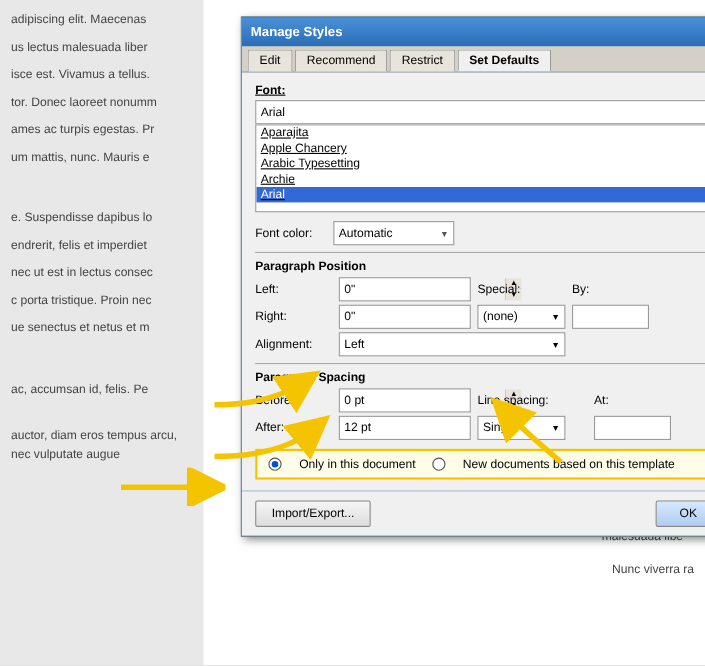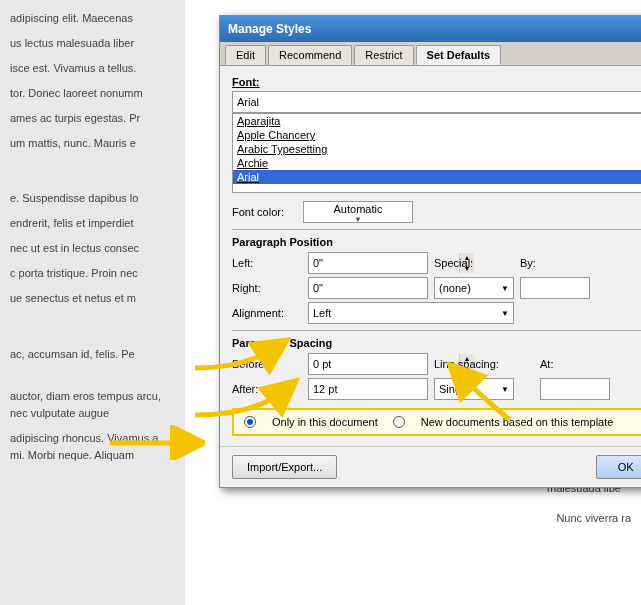--- a/index.html
+++ b/index.html
@@ -232,21 +232,20 @@
     .color-dropdown {
       display: flex;
       align-items: center;
       border: 1px solid #999;
       background: white;
       padding: 1px 4px;
       font-size: 11px;
       height: 22px;
       width: 110px;
       justify-content: space-between;
-      flex-direction: column;
     }
     .dropdown-arrow {
       font-size: 8px;
       color: #555;
     }
 
     
     .para-section-title {
       font-size: 11px;
       font-weight: bold;
@@ -406,21 +405,20 @@
     <div style="margin-top:8px">tor. Donec laoreet nonumm</div>
     <div style="margin-top:8px">ames ac turpis egestas. Pr</div>
     <div style="margin-top:8px">um mattis, nunc. Mauris e</div>
     <div style="margin-top:38px">e. Suspendisse dapibus lo</div>
     <div style="margin-top:8px">endrerit, felis et imperdiet</div>
     <div style="margin-top:8px">nec ut est in lectus consec</div>
     <div style="margin-top:8px">c porta tristique. Proin nec</div>
     <div style="margin-top:8px">ue senectus et netus et m</div>
     <div style="margin-top:38px">ac, accumsan id, felis. Pe</div>
     <div style="margin-top:25px">auctor, diam eros tempus arcu, nec vulputate augue</div>
-    <div style="margin-top:8px">adipiscing rhoncus. Vivamus a mi. Morbi neque. Aliquam</div>
   </div>
   <div class="col-main">
     <div style="position:absolute; right:20px; top:480px; font-size:11px; color:#444;">malesuada libe</div>
     <div style="position:absolute; right:10px; top:510px; font-size:11px; color:#444;">Nunc viverra ra</div>
   </div>
 </div>
 
 <div class="dialog-overlay">
 
   <div class="title-bar">

